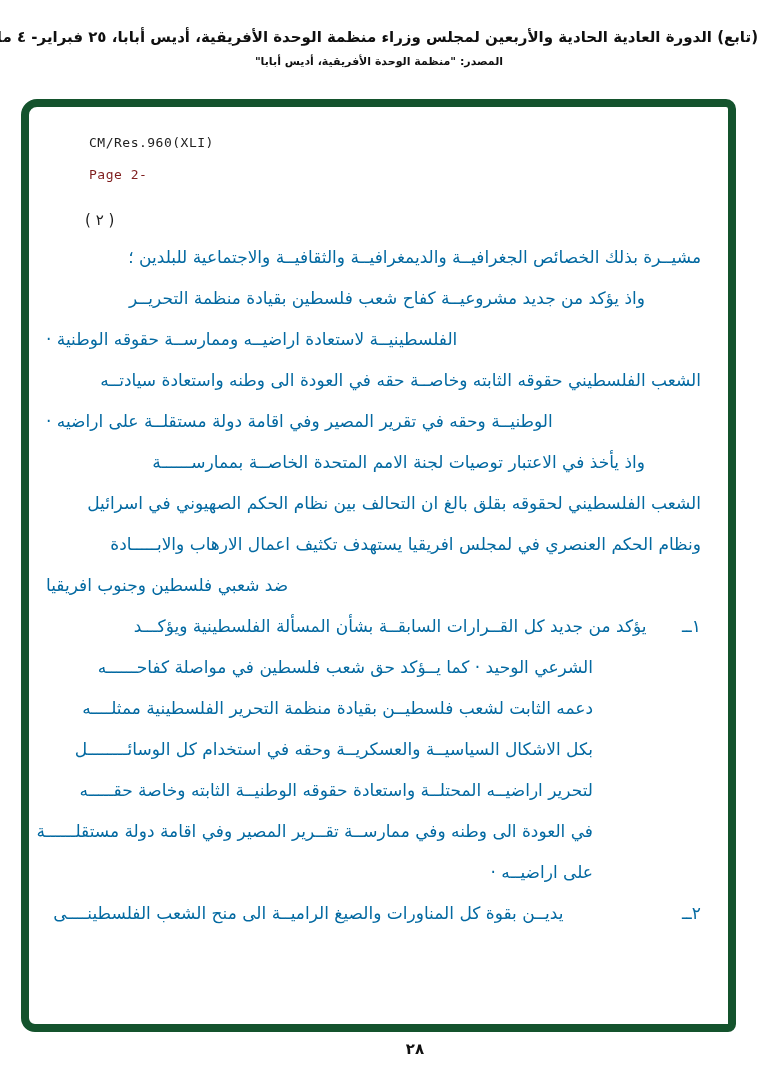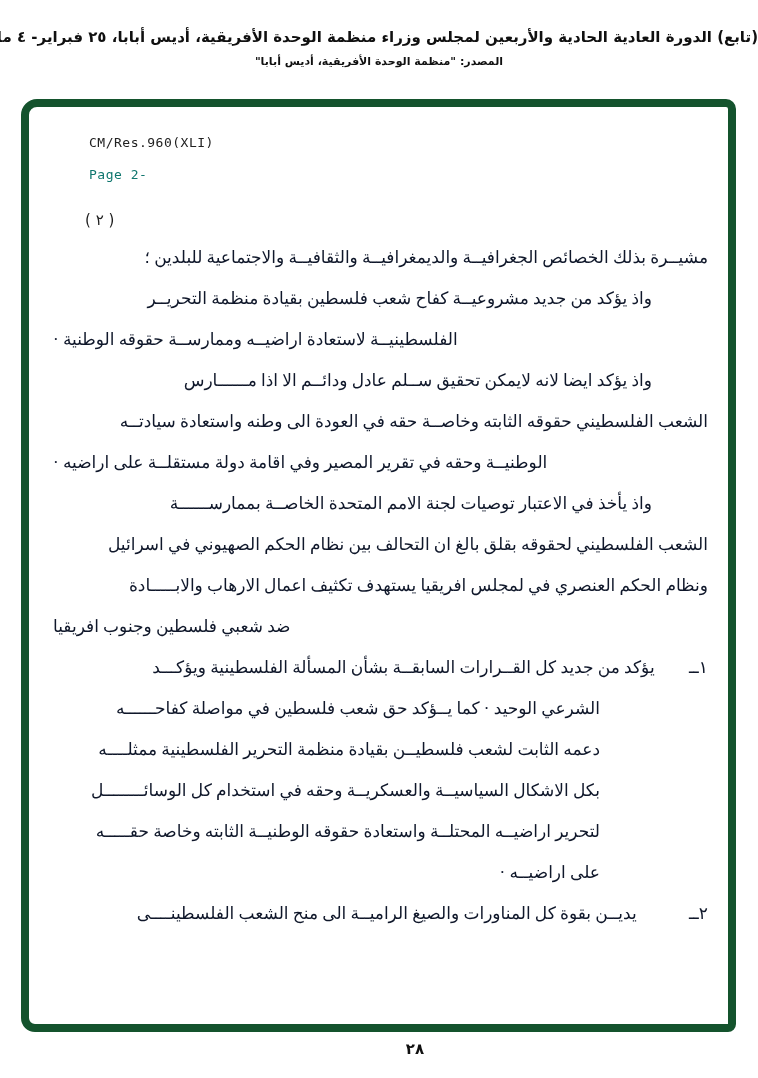--- a/index.html
+++ b/index.html
@@ -63,52 +63,51 @@
     color: #212121;
   }
   .doc-pagelabel {
     position: absolute;
     left: 60px;
     top: 60px;
     direction: ltr;
     font-family: "DejaVu Sans Mono", monospace;
     font-size: 13px;
     letter-spacing: 0.5px;
-    color: #0f766e;
+    color: #7f1d1d;
   }
   .section-marker {
     position: absolute;
     left: 56px;
     top: 104px;
     direction: ltr;
     font-size: 15px;
     color: #1d1d1d;
   }
 
   .doc-body {
     position: absolute;
-    left: 24px;
+    left: 17px;
     top: 130px;
     width: 655px;
     direction: rtl;
-    color: #0f172a;
+    color: #0369a1;
     font-size: 17px;
-    font-family: Liberation Serif, serif;
   }
   .line {
     height: 41px;
     line-height: 41px;
     white-space: nowrap;
     text-align: right;
   }
   .t-indent      { padding-right: 56px; }
   .t-left        { text-align: left; }
   .t-item-cont   { padding-right: 108px; }
   .t-item1-first .num { margin-left: 30px; }
-  .t-item2-first .num { margin-left: 48px; }
+  .t-item2-first .num { margin-left: 113px; }
   .num { display: inline-block; }
 
   
   .page-number {
     position: absolute;
     top: 1040px;
     left: 0;
     width: 758px;
     text-align: center;
     font-size: 15px;
@@ -138,24 +137,20 @@
     <span class="txt">مشيــرة بذلك الخصائص الجغرافيــة والديمغرافيــة والثقافيــة والاجتماعية للبلدين ؛</span>
   </div>
         <div class="line t-indent">
     
     <span class="txt">واذ يؤكد من جديد مشروعيــة كفاح شعب فلسطين بقيادة منظمة التحريــر</span>
   </div>
         <div class="line t-left">
     
     <span class="txt">الفلسطينيــة لاستعادة اراضيــه وممارســة حقوقه الوطنية ·</span>
   </div>
-        <div class="line t-indent">
-    
-    <span class="txt">واذ يؤكد ايضا لانه لايمكن تحقيق ســلم عادل ودائــم الا اذا مــــــارس</span>
-  </div>
         <div class="line t-full">
     
     <span class="txt">الشعب الفلسطيني حقوقه الثابته وخاصــة حقه في العودة الى وطنه واستعادة سيادتــه</span>
   </div>
         <div class="line t-left">
     
     <span class="txt">الوطنيــة وحقه في تقرير المصير وفي اقامة دولة مستقلــة على اراضيه ·</span>
   </div>
         <div class="line t-indent">
     
@@ -188,20 +183,24 @@
         <div class="line t-item-cont">
     
     <span class="txt">بكل الاشكال السياسيــة والعسكريــة وحقه في استخدام كل الوسائــــــــل</span>
   </div>
         <div class="line t-item-cont">
     
     <span class="txt">لتحرير اراضيــه المحتلــة واستعادة حقوقه الوطنيــة الثابته وخاصة حقـــــه</span>
   </div>
         <div class="line t-item-cont">
     
+    <span class="txt">في العودة الى وطنه وفي ممارســة تقــرير المصير وفي اقامة دولة مستقلــــــة</span>
+  </div>
+        <div class="line t-item-cont">
+    
     <span class="txt">على اراضيــه ·</span>
   </div>
         <div class="line t-item2-first">
     <span class="num">٢ــ</span>
     <span class="txt">يديــن بقوة كل المناورات والصيغ الراميــة الى منح الشعب الفلسطينــــى</span>
   </div>
       </div>
   </div>
 
   <div class="page-number">٢٨</div>

